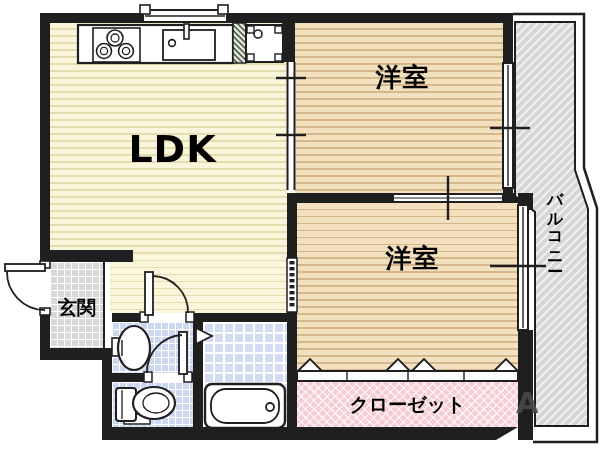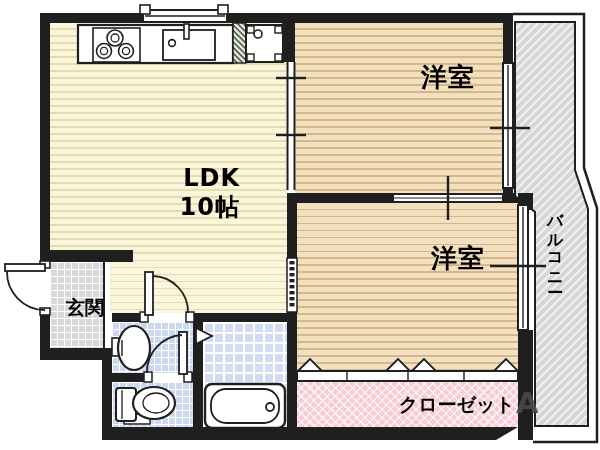--- a/index.html
+++ b/index.html
@@ -24,23 +24,23 @@
     background-size:7px 7px;}
   .tile-blue-lg{background-color:#d2ddf3;
     background-image:linear-gradient(to right,#fff 2px,transparent 2px),
                      linear-gradient(to bottom,#fff 2px,transparent 2px);
     background-size:10px 10px;}
   .closet-pink{background-color:#f6ccd5;
     background-image:repeating-linear-gradient(45deg,rgba(255,255,255,.65) 0 1.5px,transparent 1.5px 6px),
                      repeating-linear-gradient(-45deg,rgba(255,255,255,.65) 0 1.5px,transparent 1.5px 6px);}
   .step-edge{position:absolute;background:#fff;border-left:2px solid #1f1f1f;z-index:3;}
   
-  .room-label{position:absolute;z-index:7;color:#000;font-weight:700;text-align:right;
+  .room-label{position:absolute;z-index:7;color:#000;font-weight:700;text-align:center;
               white-space:nowrap;line-height:1.2;}
-  .lbl-big{font-size:24px;letter-spacing:1px;margin-top:37px;}
+  .lbl-big{font-size:38px;letter-spacing:1px;}
   .lbl-mid{font-size:26px;letter-spacing:1px;}
   .lbl-sm{font-size:19px;}
   .lbl-vert{writing-mode:vertical-rl;font-size:16px;letter-spacing:2px;}
   .watermark{position:absolute;z-index:8;font-size:29px;font-weight:700;color:#4a4a4a;opacity:.9;}
   svg.overlay{position:absolute;left:0;top:0;z-index:5;pointer-events:none;}
 </style>
 </head>
 <body>
 
 <div id="plan">
@@ -215,21 +215,20 @@
       <line x1="464" y1="371" x2="464" y2="381" stroke="#1f1f1f" stroke-width="1.4"></line>
       <polygon points="298,371 310,359 322,371" fill="#fff" stroke="#1f1f1f" stroke-width="1.8"></polygon>
       <polygon points="386,371 398,359 410,371" fill="#fff" stroke="#1f1f1f" stroke-width="1.8"></polygon>
       <polygon points="412,371 424,359 436,371" fill="#fff" stroke="#1f1f1f" stroke-width="1.8"></polygon>
       <polygon points="494,371 506,359 518,371" fill="#fff" stroke="#1f1f1f" stroke-width="1.8"></polygon>
     </g>
   </svg>
 
   <div class="room-label lbl-big" style="left:105px;top:127px;width:135px;">
     <div>LDK</div>
-    <div>10帖</div>
   </div>
   <div class="room-label lbl-mid" style="left:330px;top:62px;width:145px;">
     <div>洋室</div>
   </div>
   <div class="room-label lbl-mid" style="left:340px;top:243px;width:145px;">
     <div>洋室</div>
   </div>
   <div class="room-label lbl-sm" style="left:300px;top:393px;width:215px;">クローゼット</div>
   <div class="room-label lbl-sm" style="left:50px;top:296px;width:54px;">玄関</div>
   <div class="room-label lbl-vert" style="left:546px;top:160px;height:125px;">バルコニー</div>

